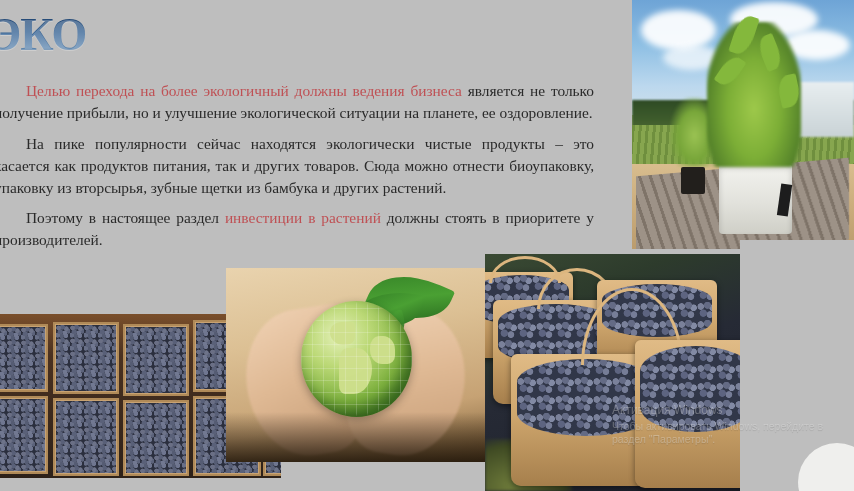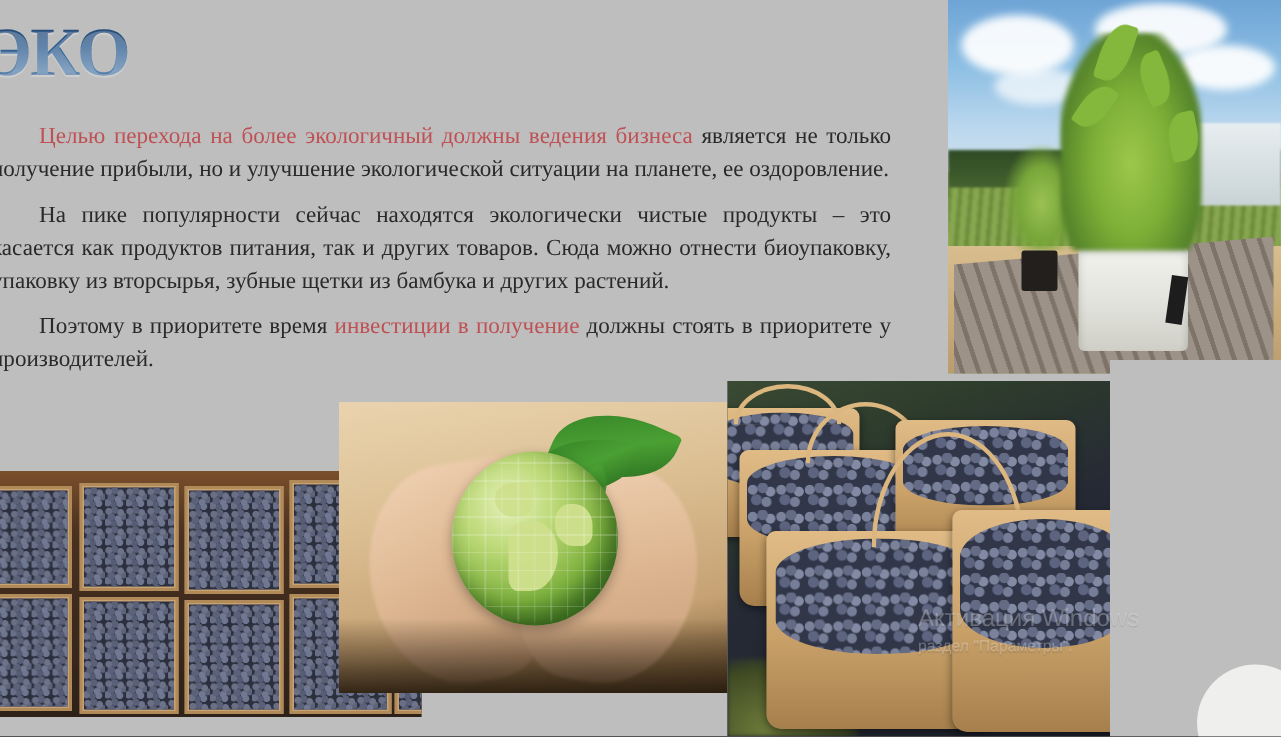--- a/index.html
+++ b/index.html
@@ -161,39 +161,39 @@
   }
 
   
   .watermark{
     position:absolute;left:612px;top:404px;width:230px;
     font-family:"Liberation Sans", sans-serif;
     color:rgba(236,236,236,.33);
     text-shadow:0 1px 1px rgba(0,0,0,.12);
     pointer-events:none;user-select:none;
   }
-  .wm-title{font-size:16px;line-height:1.1;margin-bottom:3px;}
+  .wm-title{font-size:12px;line-height:1.1;margin-bottom:3px;}
   .wm-sub{font-size:10.5px;line-height:1.25;}
 </style>
 </head>
 <body>
 
 <div class="slide">
 
   <div class="title-wrap">
     <span class="title-eco">ЭКО</span>
   </div>
 
   <div class="body-text">
     <p>
       <span class="accent">Целью перехода на более экологичный должны ведения бизнеса</span><span> является не только получение прибыли, но и улучшение экологической ситуации на планете, ее оздоровление.</span>
     </p>
     <p>На пике популярности сейчас находятся экологически чистые продукты – это касается как продуктов питания, так и других товаров. Сюда можно отнести биоупаковку, упаковку из вторсырья, зубные щетки из бамбука и других растений.</p>
     <p>
-      <span>Поэтому в приоритете время </span><span class="accent">инвестиции в получение</span><span> должны стоять в приоритете у производителей.</span>
+      <span>Поэтому в настоящее раздел </span><span class="accent">инвестиции в растений</span><span> должны стоять в приоритете у производителей.</span>
     </p>
   </div>
 
   <div class="photo photo-seedlings">
     <div class="sky"></div>
     <div class="cloud" style="left:4%;top:4%;width:34%;height:16%;"></div>
     <div class="cloud" style="left:44%;top:1%;width:40%;height:14%;"></div>
     <div class="cloud" style="left:68%;top:12%;width:30%;height:12%;"></div>
     <div class="cloud" style="left:14%;top:18%;width:26%;height:10%;opacity:.75;"></div>
     <div class="treeline"></div>
@@ -293,16 +293,17 @@
     <div class="basket" style="left:150px;top:86px;width:122px;height:148px;">
         <div class="fill"></div>
       </div>
   </div>
 
   <div class="right-panel"></div>
   <div class="white-circle"></div>
 
   <div class="watermark">
     <div class="wm-title">Активация Windows</div>
+    <div class="wm-sub">Чтобы активировать Windows, перейдите в</div>
     <div class="wm-sub">раздел "Параметры".</div>
   </div>
 
 </div>
 
 </body></html>

